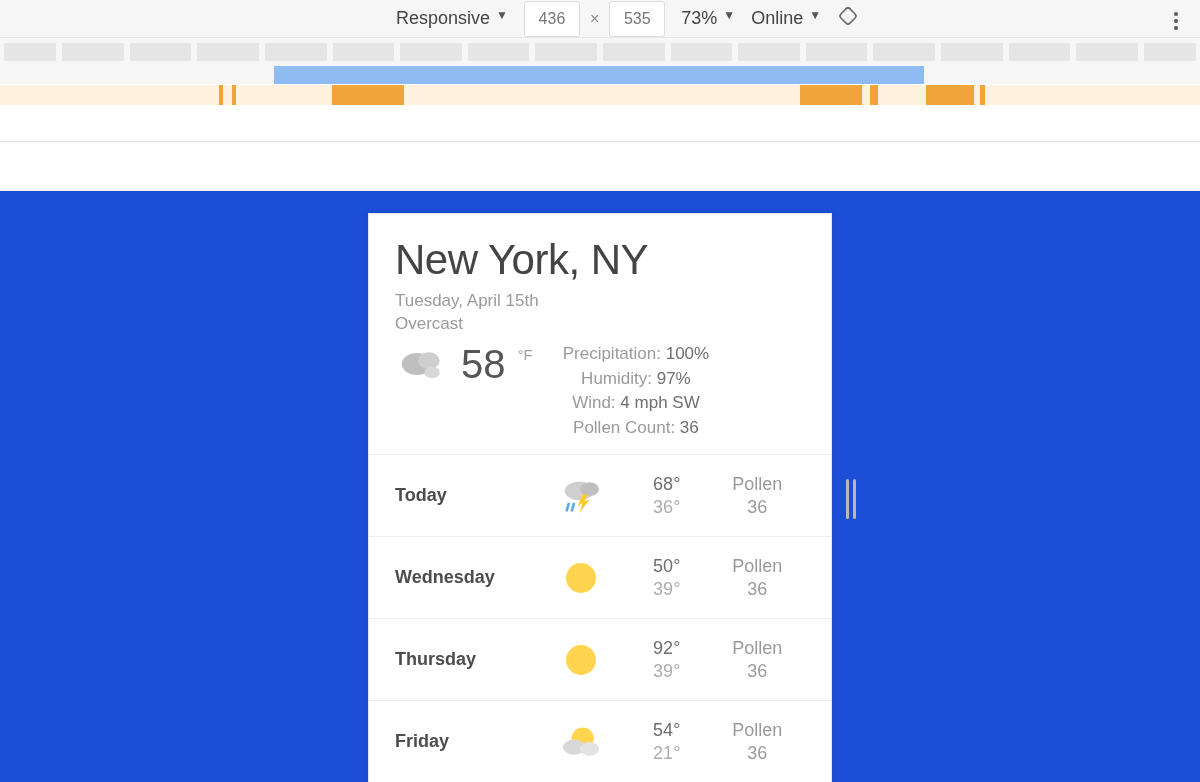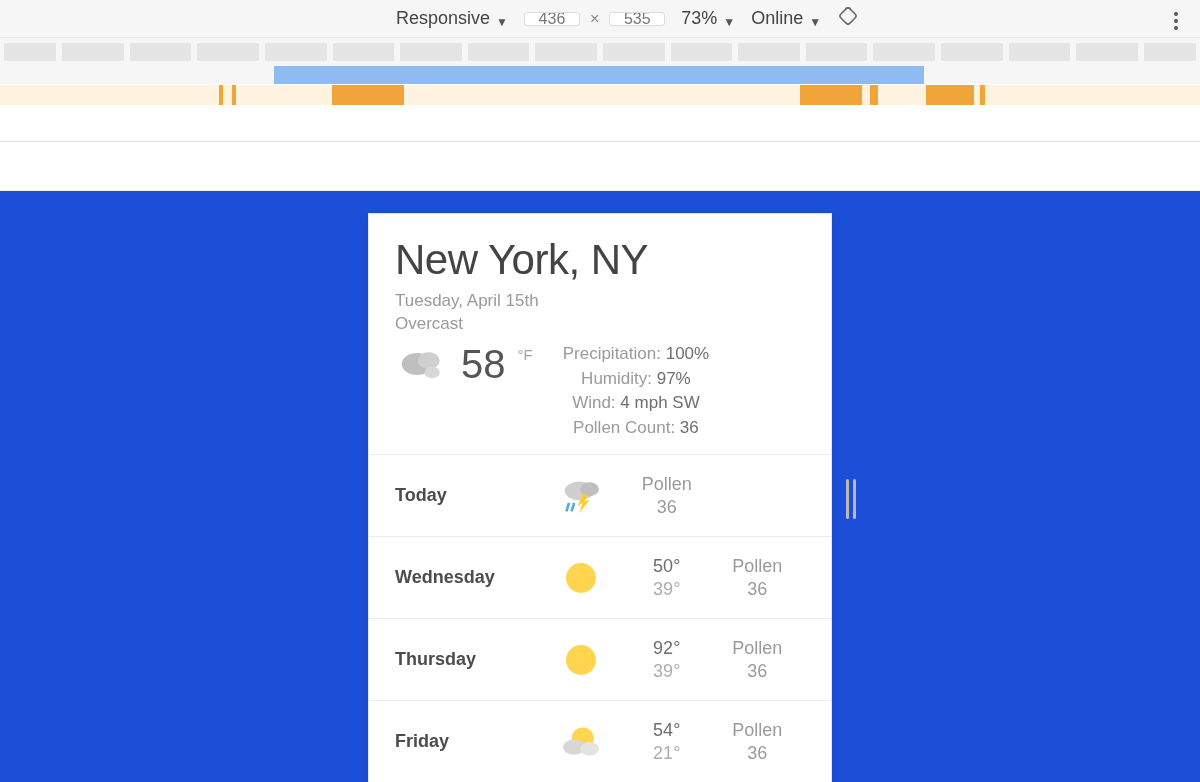--- a/index.html
+++ b/index.html
@@ -1,22 +1,22 @@
 <!DOCTYPE html>
 <html><head>
 <meta charset="utf-8">
 <style>
   * { box-sizing: border-box; margin: 0; padding: 0; }
   html, body { width: 1200px; height: 782px; font-family: "Helvetica Neue", Arial, sans-serif; background: #fff; color: #333; }
   
   .devbar { height: 38px; border-bottom: 1px solid #e6e6e6; background: #f6f6f6; display: flex; align-items: center; position: relative; padding-left: 396px; gap: 16px; }
-  .devbar .item { display: inline-flex; align-items: flex-end; gap: 6px; color: #444; font-size: 18px; user-select: none; }
+  .devbar .item { display: inline-flex; align-items: flex-start; gap: 6px; color: #444; font-size: 18px; user-select: none; }
   .devbar .chev { font-size: 12px; color: #555; }
   .devbar .dims { display:inline-flex; align-items:center; gap:10px; }
-  .devbar input.dim { width: 56px; height: 14px; text-align: center; background: #fff; border: 1px solid #ddd; border-radius: 3px; font-size: 16px; color: #777; }
+  .devbar input.dim { width: 56px; height: 36px; text-align: center; background: #fff; border: 1px solid #ddd; border-radius: 3px; font-size: 16px; color: #777; }
   .devbar .times { color: #888; font-size: 16px; }
   .rotate-btn svg { width: 22px; height: 22px; }
   .kebab { position: absolute; right: 18px; top: 8px; display:flex; flex-direction:column; gap:3px; padding:4px; }
   .kebab span { width:4px; height:4px; background:#555; border-radius:50%; }
   
   .ruler { height: 28px; background:#f6f6f6; display:flex; align-items:center; gap:6px; padding:0 4px; }
   .ruler .seg { height: 18px; background:#e5e5e5; }
   .selrow { height: 18px; background:#f6f6f6; position:relative; }
   .selrow .bluebar { position:absolute; top:0; height:18px; background:#8dbbf2; }
   .bp-row { height: 20px; background:#fff3df; position:relative; margin-top:1px; }
@@ -158,20 +158,24 @@
             <div class="fday">Today</div>
             <div class="ficon">
               <svg viewBox="0 0 56 44">
                 <ellipse cx="26" cy="16" rx="17" ry="11" fill="#cfcfcf"></ellipse>
                 <ellipse cx="38" cy="14" rx="11" ry="8" fill="#bfbfbf"></ellipse>
                 <polygon points="30,20 24,34 30,30 26,42 38,26 32,28 36,20" fill="#ffca28"></polygon>
                 <line x1="14" y1="30" x2="11" y2="40" stroke="#5aa9e6" stroke-width="3"></line>
                 <line x1="20" y1="30" x2="17" y2="40" stroke="#5aa9e6" stroke-width="3"></line>
               </svg>
             </div>
+            <div class="temps">
+              <div class="hi">68°</div>
+              <div class="lo">36°</div>
+            </div>
             <div class="pollen">
               <div>Pollen</div>
               <div>36</div>
             </div>
           </div>
           <div class="frow">
             <div class="fday">Wednesday</div>
             <div class="ficon">
               <svg viewBox="0 0 48 40">
                 <circle cx="24" cy="20" r="15" fill="#ffd54f"></circle>

